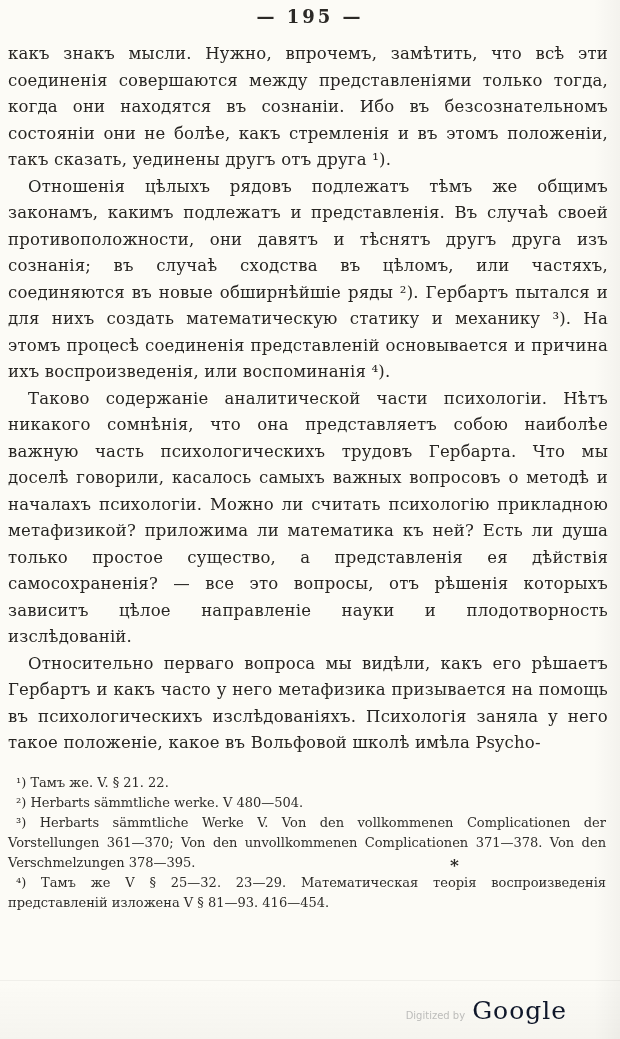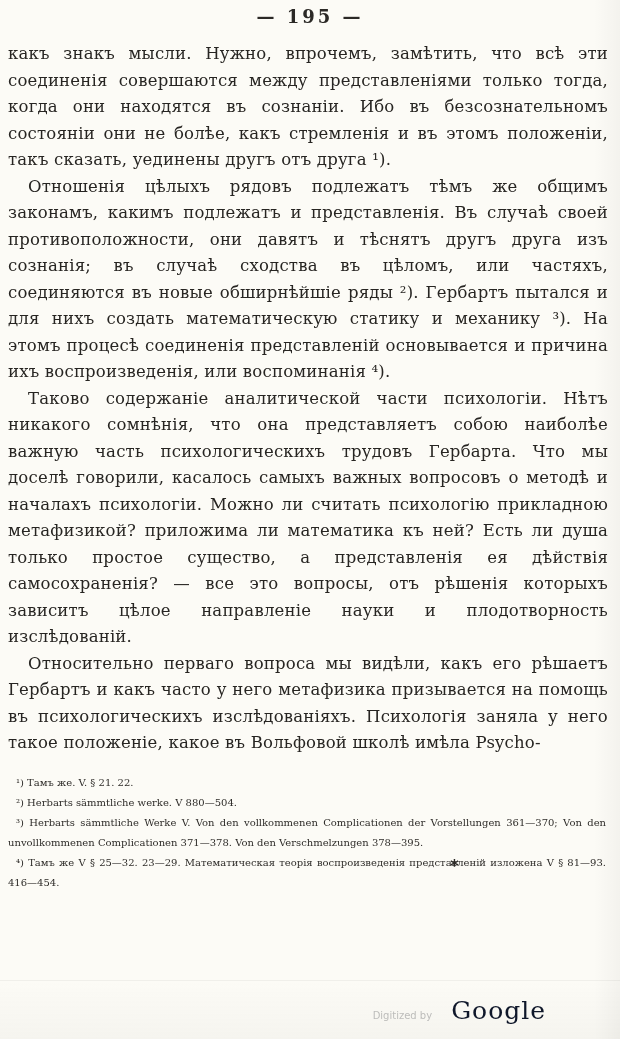--- a/index.html
+++ b/index.html
@@ -38,21 +38,21 @@
   }
   .content p {
     margin: 0;
     text-indent: 20px;
   }
   .content p.first {
     text-indent: 0;
   }
   .footnotes {
     padding: 16px 14px 0 8px;
-    font-size: 10px;
+    font-size: 13px;
     line-height: 20px;
     text-align: justify;
     color: #2e2c29;
   }
   .footnotes p {
     margin: 0;
     text-indent: 8px;
   }
   .asterisk {
     position: absolute;
@@ -65,24 +65,24 @@
   .bottom-strip {
     position: absolute;
     bottom: 0; left: 0;
     width: 100%; height: 58px;
     background: linear-gradient(to bottom, rgba(120,120,115,0.00), rgba(120,120,115,0.05));
     border-top: 1px solid rgba(0,0,0,0.02);
   }
   .watermark {
     position: absolute;
     bottom: 14px;
-    right: 74px;
+    right: 53px;
     display: flex;
     align-items: baseline;
-    gap: 19px;
+    gap: 7px;
   }
   .digitized-by {
     font-family: "DejaVu Sans", "Liberation Sans", sans-serif;
     font-size: 10px;
     color: #bcbcba;
   }
   .google-logo {
     font-family: "DejaVu Serif", "Liberation Serif", serif;
     font-size: 25px;
     color: #0f172a;
@@ -98,21 +98,21 @@
 
   <div class="content">
     <p class="first">какъ знакъ мысли. Нужно, впрочемъ, замѣтить, что всѣ эти соединенія совершаются между представленіями только тогда, когда они находятся въ сознаніи. Ибо въ безсознательномъ состояніи они не болѣе, какъ стремленія и въ этомъ положеніи, такъ сказать, уединены другъ отъ друга ¹).</p>
     <p>Отношенія цѣлыхъ рядовъ подлежатъ тѣмъ же общимъ законамъ, какимъ подлежатъ и представленія. Въ случаѣ своей противоположности, они давятъ и тѣснятъ другъ друга изъ сознанія; въ случаѣ сходства въ цѣломъ, или частяхъ, соединяются въ новые обширнѣйшіе ряды ²). Гербартъ пытался и для нихъ создать математическую статику и механику ³). На этомъ процесѣ соединенія представленій основывается и причина ихъ воспроизведенія, или воспоминанія ⁴).</p>
     <p>Таково содержаніе аналитической части психологіи. Нѣтъ никакого сомнѣнія, что она представляетъ собою наиболѣе важную часть психологическихъ трудовъ Гербарта. Что мы доселѣ говорили, касалось самыхъ важных вопросовъ о методѣ и началахъ психологіи. Можно ли считать психологію прикладною метафизикой? приложима ли математика къ ней? Есть ли душа только простое существо, а представленія ея дѣйствія самосохраненія? — все это вопросы, отъ рѣшенія которыхъ зависитъ цѣлое направленіе науки и плодотворность изслѣдованій.</p>
     <p>Относительно перваго вопроса мы видѣли, какъ его рѣшаетъ Гербартъ и какъ часто у него метафизика призывается на помощь въ психологическихъ изслѣдованіяхъ. Психологія заняла у него такое положеніе, какое въ Вольфовой школѣ имѣла Psycho-</p>
   </div>
 
   <div class="footnotes">
     <p>¹) Тамъ же. V. § 21. 22.</p>
-    <p>²) Herbarts sämmtliche werke. V 880—504.</p>
+    <p>²) Herbarts sämmtliche werke. V 480—504.</p>
     <p>³) Herbarts sämmtliche Werke V. Von den vollkommenen Complicationen der Vorstellungen 361—370; Von den unvollkommenen Complicationen 371—378. Von den Verschmelzungen 378—395.</p>
     <p>⁴) Тамъ же V § 25—32. 23—29. Математическая теорія воспроизведенія представленій изложена V § 81—93. 416—454.</p>
   </div>
 
   <div class="asterisk">*</div>
 
   <div class="bottom-strip"></div>
 
   <div class="watermark">
     <span class="digitized-by">Digitized by</span>

